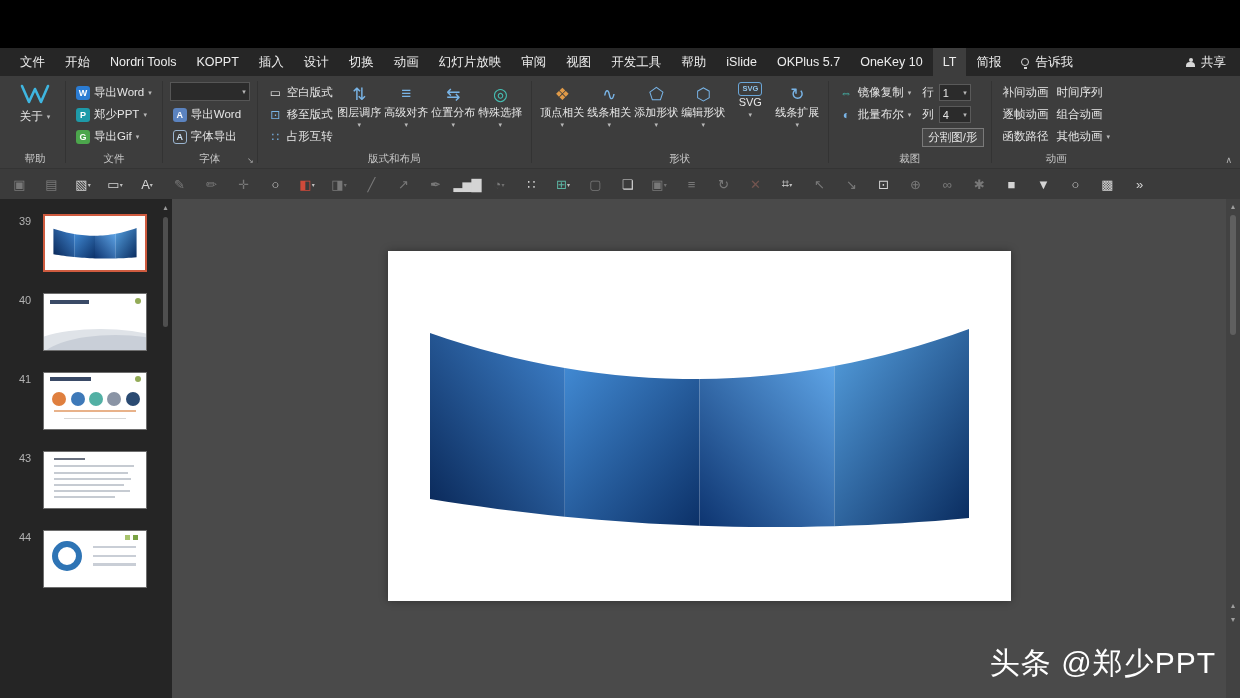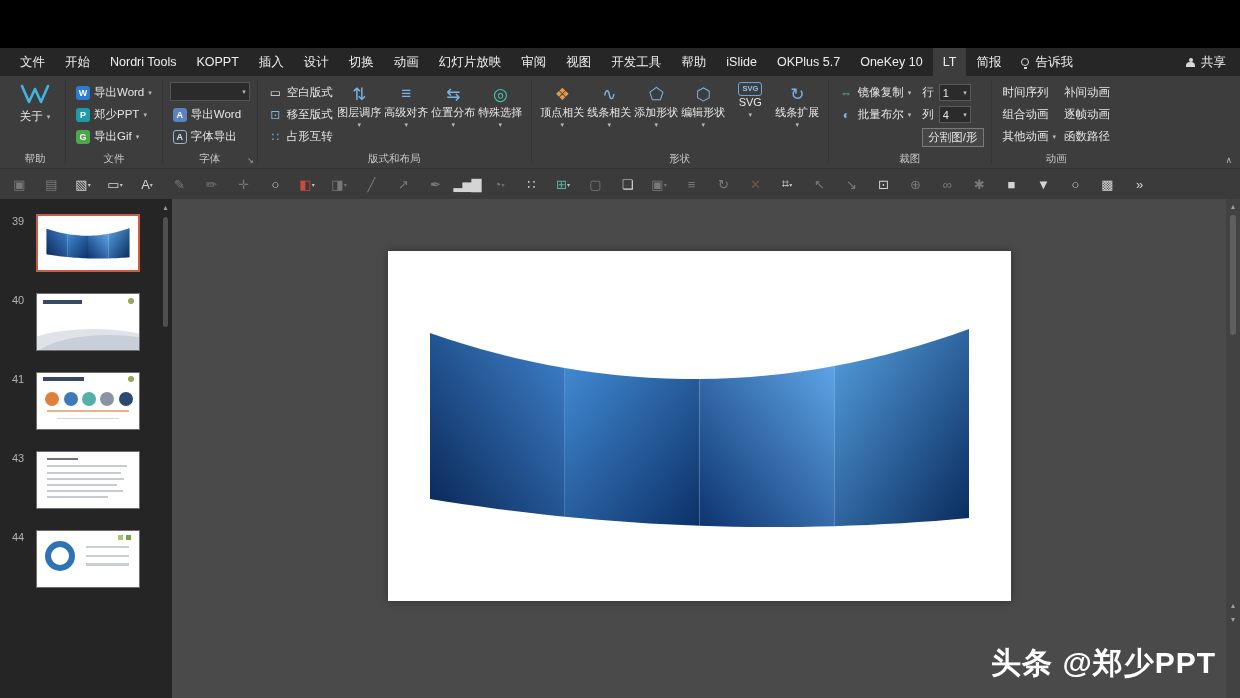--- a/index.html
+++ b/index.html
@@ -49,38 +49,38 @@
 .animbtn{display:flex;align-items:center;gap:4px;height:21px;font-size:11.5px;padding:0 4px;white-space:nowrap;cursor:default}
 .collapse{position:absolute;right:8px;bottom:3px;font-size:9px;color:#b5b5b5;cursor:default}
 .toolbar{height:31px;background:#3b3b3b;border-top:1px solid #343434;display:flex;align-items:center;padding:0 6px;gap:6px;overflow:hidden}
 .tbi{width:26px;height:24px;display:flex;align-items:center;justify-content:center;font-size:13px;color:#d4d4d4;flex:none;border-radius:2px}
 .tbi.dim{opacity:.4}
 .tbi .g{letter-spacing:-1px}
 .tcaret{font-size:6px;color:#c0c0c0;margin-left:1px}
 .content{position:absolute;top:199px;left:0;right:0;bottom:0;display:flex}
 .thumbs{width:172px;background:#252525;position:relative;flex:none}
 .thumb-list{padding-top:15px}
-.thumb-row{display:flex;align-items:flex-start;margin:0 0 21px 4px;padding-left:8px}
+.thumb-row{display:flex;align-items:flex-start;margin:0 0 21px 11px;padding-left:8px}
 .thumb-num{width:24px;font-size:11px;color:#b2b2b2;padding-top:1px}
 .thumb{width:104px;height:58px;background:#fff;border:1px solid #6e6e6e;position:relative;overflow:hidden;flex:none;cursor:default}
 .thumb.sel{border:2px solid #cf5b3f}
 .thumb i{position:absolute;display:block}
 .mini{position:absolute;inset:0;width:100%;height:100%}
 .pscroll{position:absolute;top:0;right:0;bottom:0;width:13px;background:#252525}
 .pscroll .up{position:absolute;top:4px;left:0;right:0;text-align:center;font-size:8px;color:#9a9a9a}
 .pscroll .pthumb{position:absolute;top:18px;left:4px;width:5px;height:110px;background:#4f4f4f;border-radius:3px}
 .canvas{flex:1;position:relative;background:#4a4a4a}
 .slide{position:absolute;left:216px;top:52px;width:623px;height:350px;background:#fff;box-shadow:0 0 8px rgba(0,0,0,.35)}
 .slide svg{position:absolute;inset:0;width:100%;height:100%}
 .vscroll{width:14px;background:#424242;position:relative;flex:none}
 .vscroll .up{position:absolute;top:3px;left:0;right:0;text-align:center;font-size:8px;color:#9f9f9f}
 .vscroll .vthumb{position:absolute;top:16px;left:4px;width:6px;height:120px;background:#5f5f5f;border-radius:3px}
 .vscroll .prev{position:absolute;bottom:88px;left:0;right:0;text-align:center;font-size:8px;color:#9f9f9f}
 .vscroll .next{position:absolute;bottom:74px;left:0;right:0;text-align:center;font-size:8px;color:#9f9f9f}
-.watermark{position:absolute;right:24px;bottom:14px;font-size:30px;font-weight:bold;color:#fff;letter-spacing:1px;z-index:5}
+.watermark{position:absolute;right:24px;bottom:14px;font-size:30px;font-weight:normal;color:#fff;letter-spacing:1px;z-index:5}
 </style>
 </head>
 <body>
 
 <svg width="0" height="0" style="position:absolute" aria-hidden="true">
   <defs>
     <linearGradient id="pg0" x1="0" y1="1" x2="1" y2="0">
         <stop offset="0" stop-color="#092757"></stop>
         <stop offset="1" stop-color="#3f83cd"></stop>
       </linearGradient>
@@ -309,39 +309,39 @@
     </div>
     <div class="glabel">裁图</div>
   </div>
 
   <div class="gsep"></div>
 
   <div class="rgroup">
     <div class="hwrap">
       <div class="stack">
         <div class="animbtn">
+            <span>补间动画</span>
+          </div>
+        <div class="animbtn">
+            <span>逐帧动画</span>
+          </div>
+        <div class="animbtn">
+            <span>函数路径</span>
+          </div>
+      </div>
+      <div class="stack">
+        <div class="animbtn">
             <span>时间序列</span>
           </div>
         <div class="animbtn">
             <span>组合动画</span>
           </div>
         <div class="animbtn">
             <span>其他动画</span>
             <span class="caret">▾</span>
-          </div>
-      </div>
-      <div class="stack">
-        <div class="animbtn">
-            <span>补间动画</span>
-          </div>
-        <div class="animbtn">
-            <span>逐帧动画</span>
-          </div>
-        <div class="animbtn">
-            <span>函数路径</span>
           </div>
       </div>
     </div>
     <div class="glabel">动画</div>
   </div>
 
   <span class="collapse">∧</span>
 </div>
 
 <div class="toolbar">

